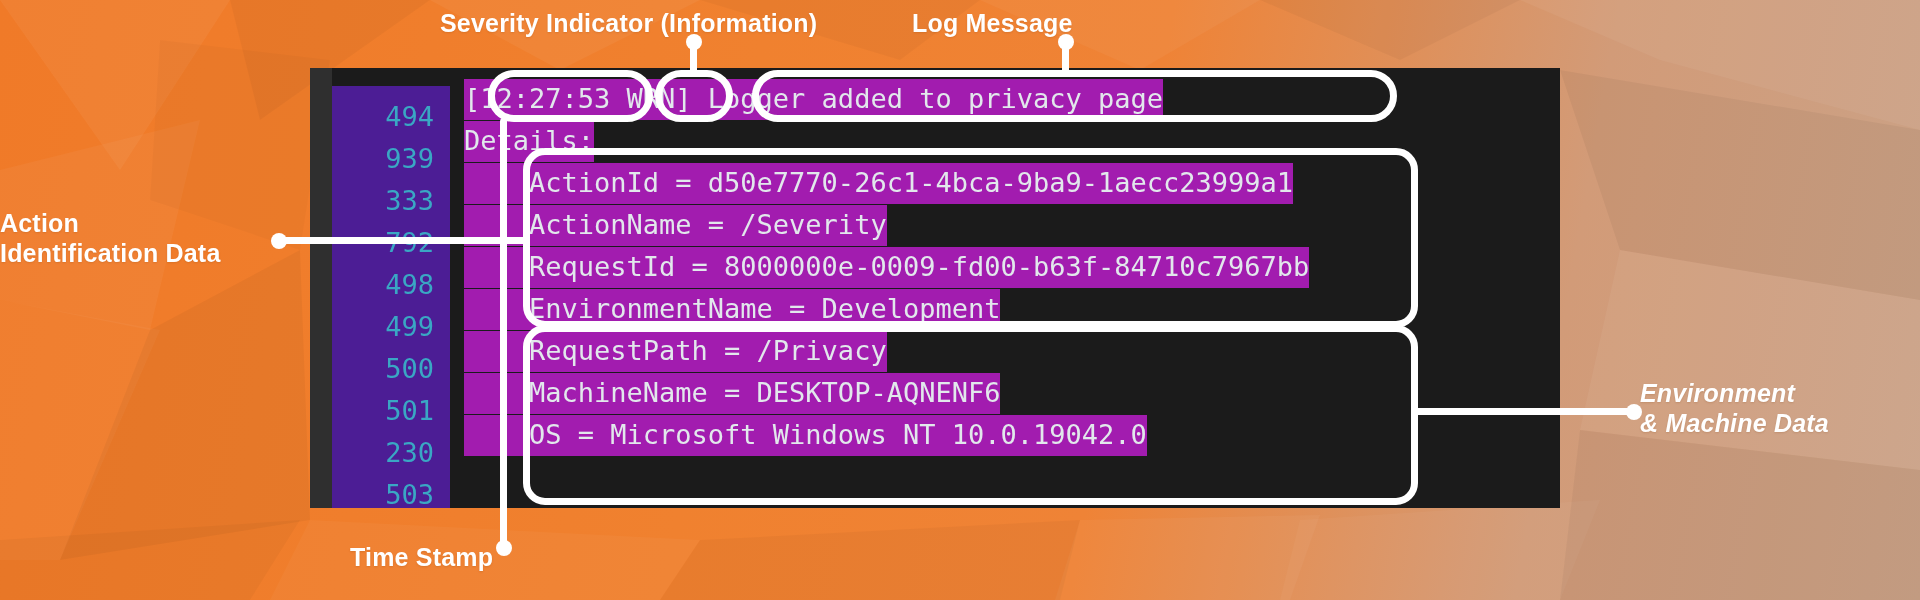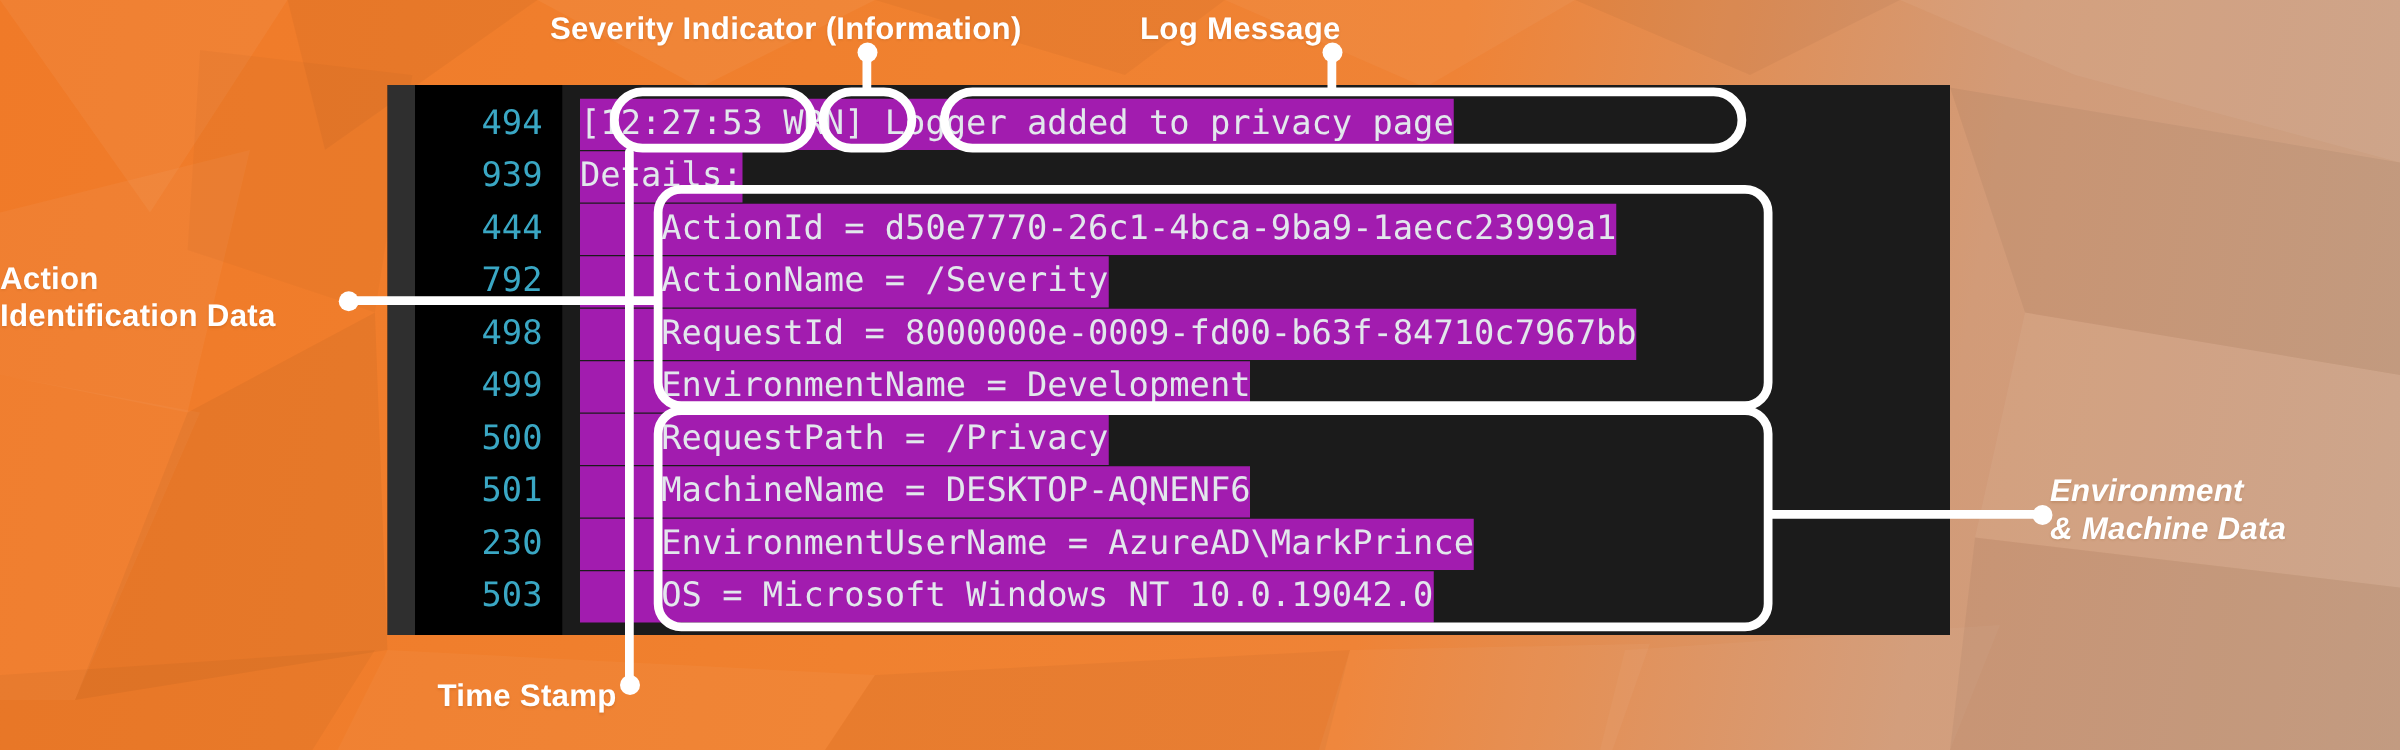--- a/index.html
+++ b/index.html
@@ -24,22 +24,22 @@
     left:310px;top:68px;width:1250px;height:440px;
     background:#1b1b1b;
     display:flex;
     overflow:hidden;
     box-sizing:border-box;
   }
   #gutter-strip{
     width:22px;background:#2f2f2f;flex:0 0 22px;height:100%;
   }
   #gutter-nums{
-    width:118px;flex:0 0 118px;background:#000000;
-    padding-top:10px;box-sizing:border-box;
+    width:118px;flex:0 0 118px;background:#4c1d95;
+    padding-top:10px;box-sizing:border-box;margin-top:18px;
   }
   #code-area{
     flex:1 1 auto;position:relative;padding-top:10px;box-sizing:border-box;
     background:#1b1b1b;
   }
 
   .ln{
     height:42px;line-height:42px;
     text-align:right;padding-right:16px;
     color:#3aa7c4;
@@ -120,40 +120,39 @@
     <polygon points="160,40 330,60 300,250 150,200" fill="#000000" opacity="0.025"></polygon>
   </svg>
 </div>
 
 <div id="console">
   <div id="gutter-strip"></div>
 
   <div id="gutter-nums">
     <div class="ln">494</div>
     <div class="ln">939</div>
-    <div class="ln">444</div>
+    <div class="ln">333</div>
     <div class="ln">792</div>
     <div class="ln">498</div>
     <div class="ln">499</div>
     <div class="ln">500</div>
     <div class="ln">501</div>
     <div class="ln">230</div>
     <div class="ln">503</div>
   </div>
 
   <div id="code-area">
     <div class="code-line"><span class="sel">[12:27:53 WRN] Logger added to privacy page</span></div>
     <div class="code-line"><span class="sel">Details:</span></div>
     <div class="code-line"><span class="sel">    ActionId = d50e7770-26c1-4bca-9ba9-1aecc23999a1</span></div>
     <div class="code-line"><span class="sel">    ActionName = /Severity</span></div>
     <div class="code-line"><span class="sel">    RequestId = 8000000e-0009-fd00-b63f-84710c7967bb</span></div>
     <div class="code-line"><span class="sel">    EnvironmentName = Development</span></div>
     <div class="code-line"><span class="sel">    RequestPath = /Privacy</span></div>
     <div class="code-line"><span class="sel">    MachineName = DESKTOP-AQNENF6</span></div>
-    <div class="code-line"><span class="sel">    EnvironmentUserName = AzureAD\MarkPrince</span></div>
     <div class="code-line"><span class="sel">    OS = Microsoft Windows NT 10.0.19042.0</span></div>
   </div>
 </div>
 
 <div class="callout pill" style="left:488px;top:70px;width:165px;height:52px;"></div>
 <div class="callout pill" style="left:655px;top:70px;width:78px;height:52px;"></div>
 <div class="callout pill" style="left:752px;top:70px;width:645px;height:52px;"></div>
 <div class="callout" style="left:523px;top:148px;width:895px;height:180px;"></div>
 <div class="callout" style="left:523px;top:325px;width:895px;height:180px;"></div>
 

